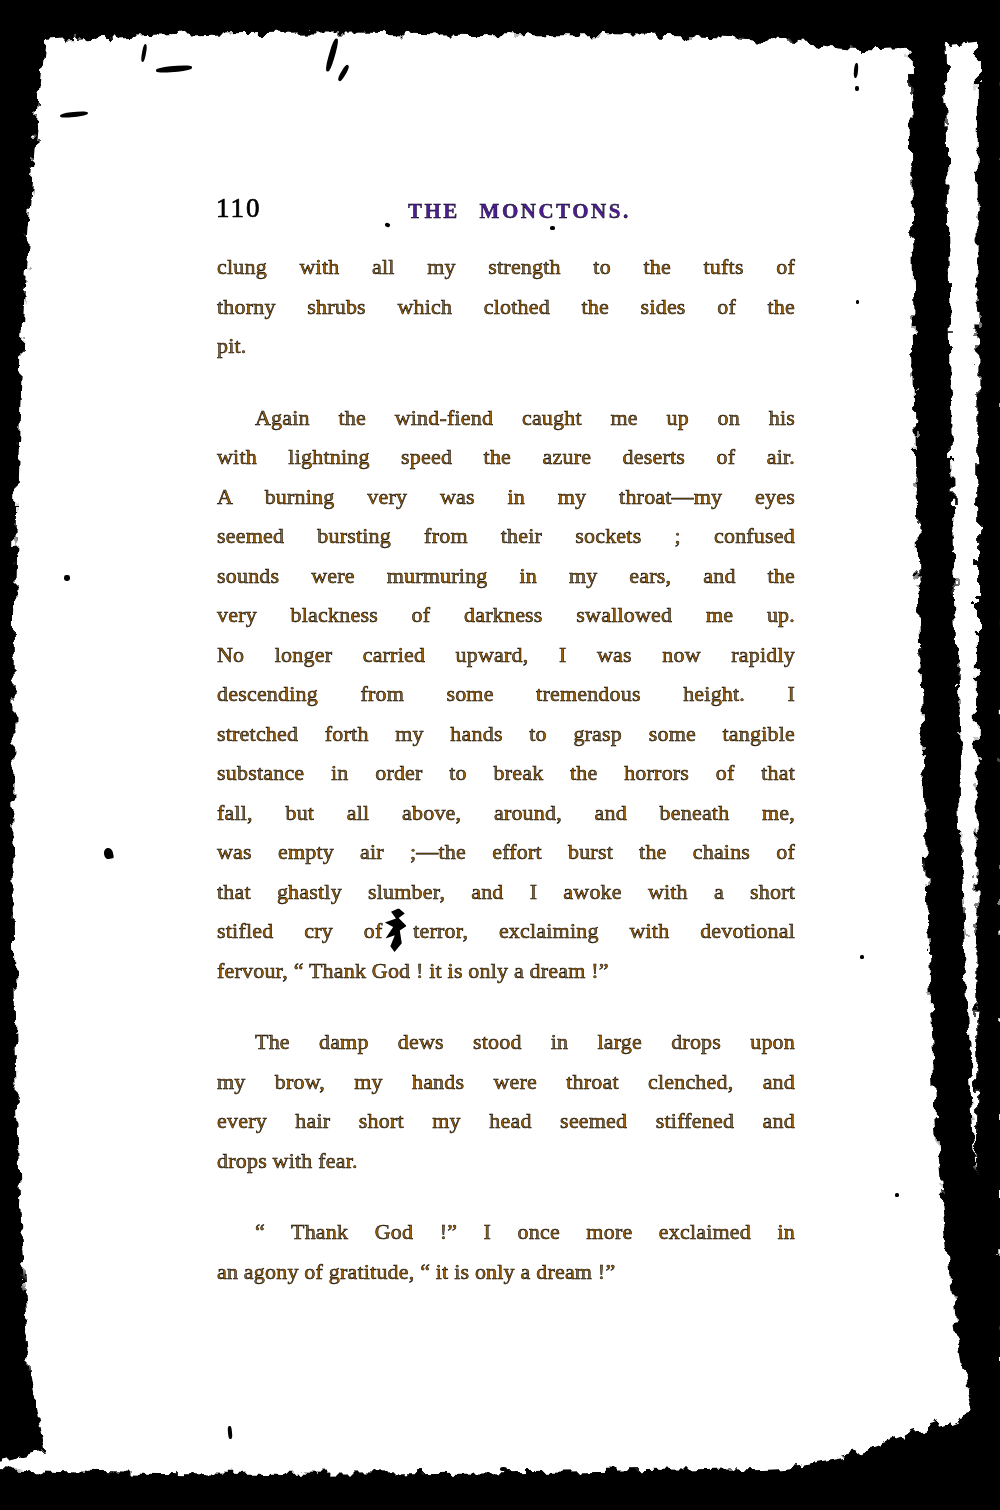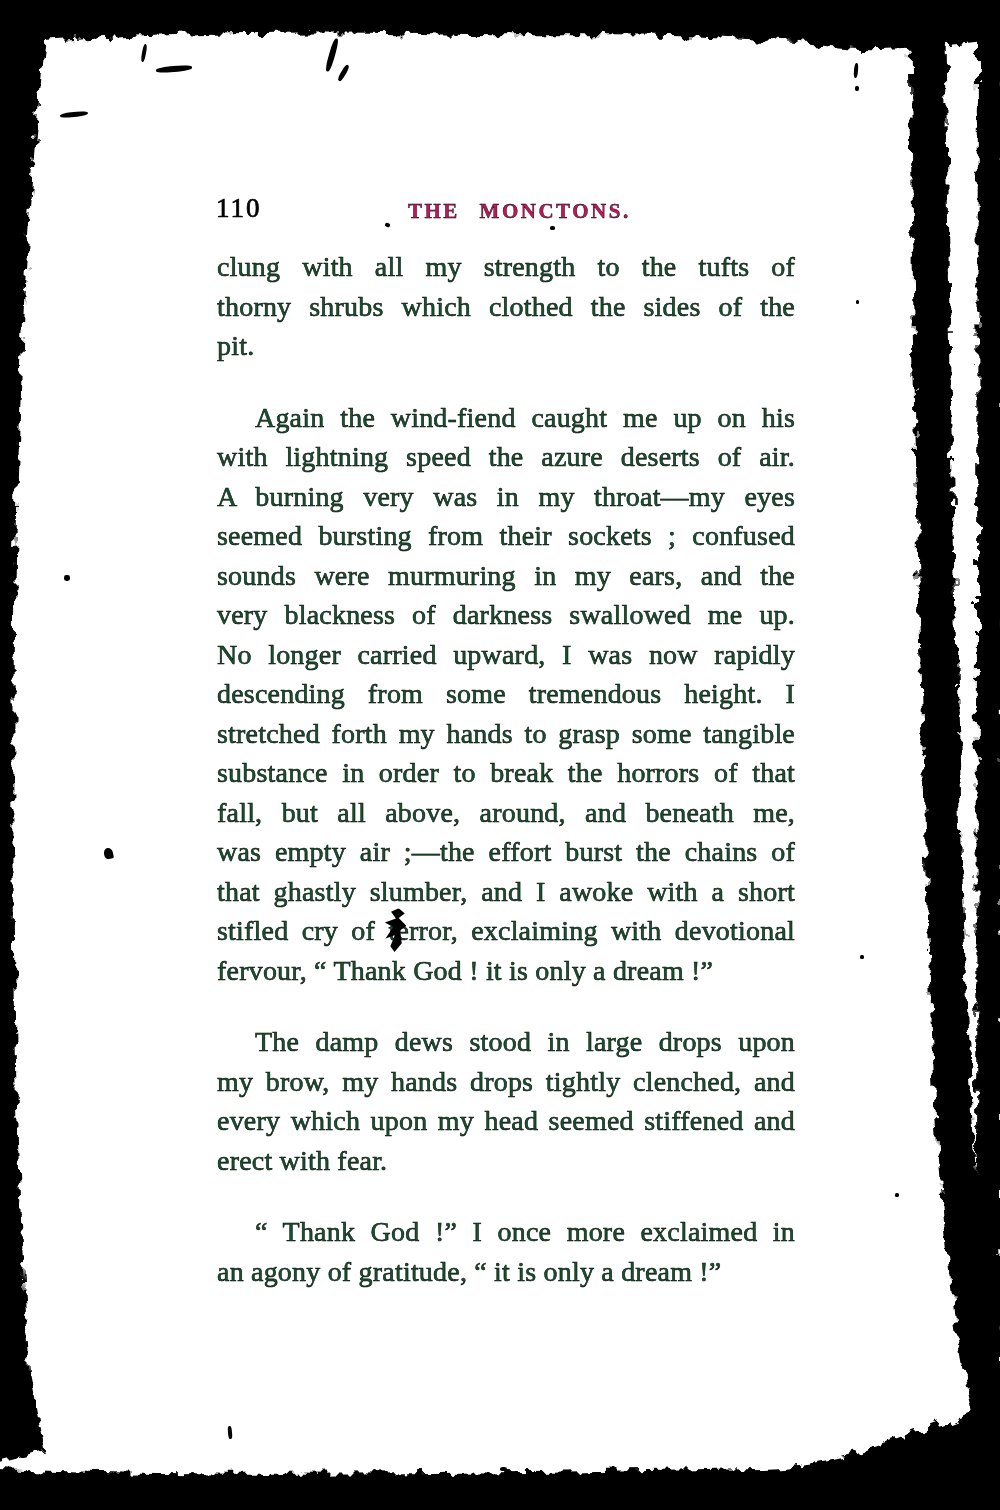--- a/index.html
+++ b/index.html
@@ -17,28 +17,28 @@
   }
   
   .pagenum{
     position:absolute;left:216px;top:193px;
     font-size:27px;color:#000;
     -webkit-text-stroke:0.7px #000;
     letter-spacing:2px;
   }
   .running-title{
     position:absolute;left:408px;top:199px;
-    font-size:21px;font-weight:bold;color:#be185d;
+    font-size:21px;font-weight:bold;color:#4c1d95;
     letter-spacing:2.5px;word-spacing:12px;
     -webkit-text-stroke:0.4px #000;
   }
   
   .bodytext{
     position:absolute;left:217px;top:247px;width:578px;
-    font-size:28px;line-height:39.5px;color:#14532d;
+    font-size:22px;line-height:39.5px;color:#a16207;
     letter-spacing:0.2px;
     -webkit-text-stroke:0.55px #0a0a0a;
   }
   .ln{text-align:justify;text-align-last:justify;white-space:normal;}
   .ln.end{text-align:center;text-align-last:left;}
   .ln.ind{text-indent:38px;margin-top:32px;}
   
   .mark{position:absolute;background:#000;border-radius:40%;}
   #m1{left:60px;top:112px;width:28px;height:5px;transform:rotate(-6deg);}
   #m2{left:156px;top:66px;width:36px;height:6px;transform:rotate(-5deg);}
@@ -87,23 +87,23 @@
     <div class="ln">No longer carried upward, I was now rapidly</div>
     <div class="ln">descending from some tremendous height.  I</div>
     <div class="ln">stretched forth my hands to grasp some tangible</div>
     <div class="ln">substance in order to break the horrors of that</div>
     <div class="ln">fall, but all above, around, and beneath me,</div>
     <div class="ln">was empty air ;—the effort burst the chains of</div>
     <div class="ln">that ghastly slumber, and I awoke with a short</div>
     <div class="ln">stifled cry of terror, exclaiming with devotional</div>
     <div class="ln end">fervour, “ Thank God !  it is only a dream !”</div>
     <div class="ln ind">The damp dews stood in large drops upon</div>
-    <div class="ln">my brow, my hands drops tightly clenched, and</div>
-    <div class="ln">every which upon my head seemed stiffened and</div>
-    <div class="ln end">erect with fear.</div>
+    <div class="ln">my brow, my hands were throat clenched, and</div>
+    <div class="ln">every hair short my head seemed stiffened and</div>
+    <div class="ln end">drops with fear.</div>
     <div class="ln ind">“ Thank God !” I once more exclaimed in</div>
     <div class="ln end">an agony of gratitude, “ it is only a dream !”</div>
   </div>
 
   <div class="mark" id="m1"></div>
   <div class="mark" id="m2"></div>
   <div class="mark" id="m3"></div>
   <div class="mark" id="m4"></div>
   <div class="mark" id="m5"></div>
   <div class="mark" id="m6"></div>

